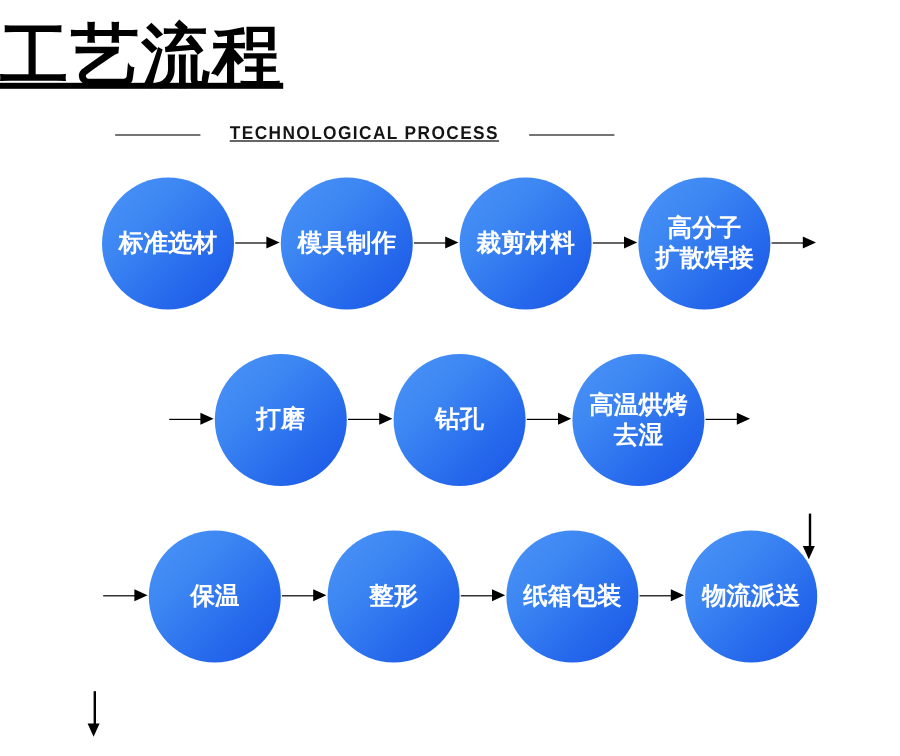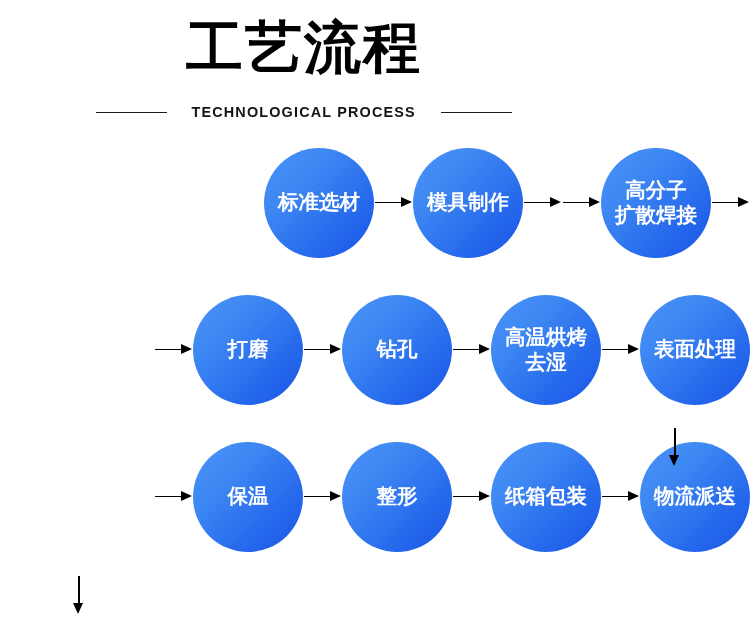--- a/index.html
+++ b/index.html
@@ -12,21 +12,22 @@
     background: #ffffff;
     font-family: "Liberation Sans", "DejaVu Sans", sans-serif;
     overflow: hidden;
     position: relative;
   }
 
   
   .header {
     width: 608px;
     padding-top: 14px;
-    text-align: center;
+    text-align: left;
+    text-decoration: underline;
   }
   .page-title {
     font-family: "DejaVu Sans", "Liberation Sans", sans-serif;
     font-size: 57px;
     font-weight: bold;
     color: #000000;
     letter-spacing: 2px;
     line-height: 1.18;
     margin: 0;
     white-space: nowrap;
@@ -58,21 +59,21 @@
   
   .flow {
     position: relative;
     width: 750px;
     margin-top: 8px;
   }
   .flow-row {
     position: relative;
     display: flex;
     align-items: center;
-    justify-content: flex-end;
+    justify-content: center;
     height: 147px;
     padding-left: 16px;
   }
 
   .node-wrap {
     display: flex;
     align-items: center;
   }
 
   .circle {
@@ -177,20 +178,25 @@
       </div>
     <div class="node-wrap">
       <div class="circle">
         <span class="circle-label">模具制作</span>
       </div>
     </div>
     <div class="arrow-h">
         <span class="shaft"></span>
         <span class="head"></span>
       </div>
+    <div class="node-wrap">
+      <div class="circle">
+        <span class="circle-label">裁剪材料</span>
+      </div>
+    </div>
     <div class="arrow-h">
         <span class="shaft"></span>
         <span class="head"></span>
       </div>
     <div class="node-wrap">
       <div class="circle">
         <span class="circle-label">高分子
 扩散焊接</span>
       </div>
     </div>
@@ -226,25 +232,20 @@
     <div class="node-wrap">
       <div class="circle">
         <span class="circle-label">高温烘烤
 去湿</span>
       </div>
     </div>
     <div class="arrow-h">
         <span class="shaft"></span>
         <span class="head"></span>
       </div>
-    <div class="node-wrap">
-      <div class="circle">
-        <span class="circle-label">表面处理</span>
-      </div>
-    </div>
   </div>
 
   <div class="flow-row">
     <div class="arrow-h">
         <span class="shaft"></span>
         <span class="head"></span>
       </div>
     <div class="node-wrap">
       <div class="circle">
         <span class="circle-label">保温</span>

